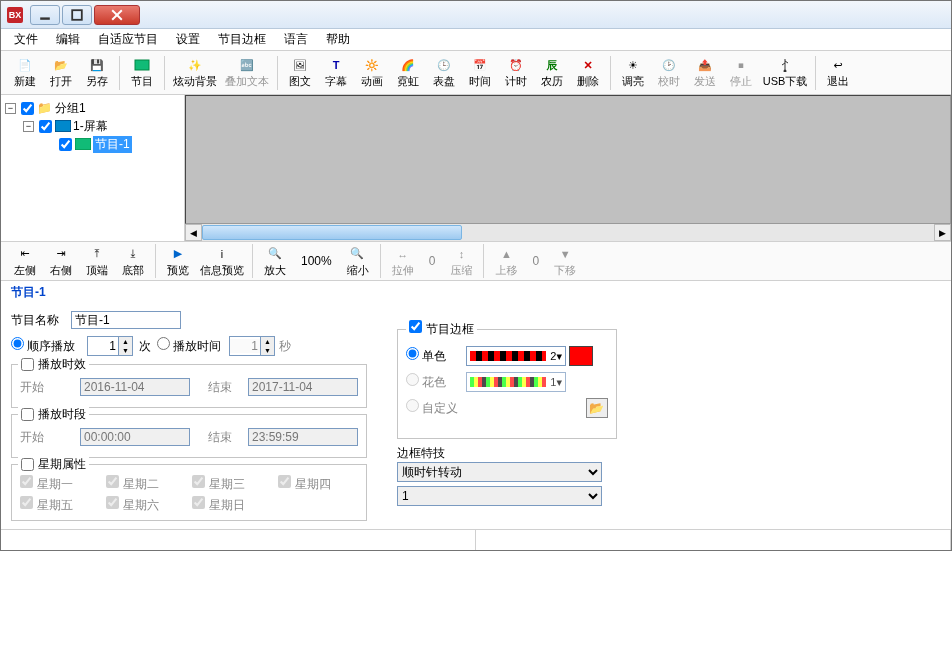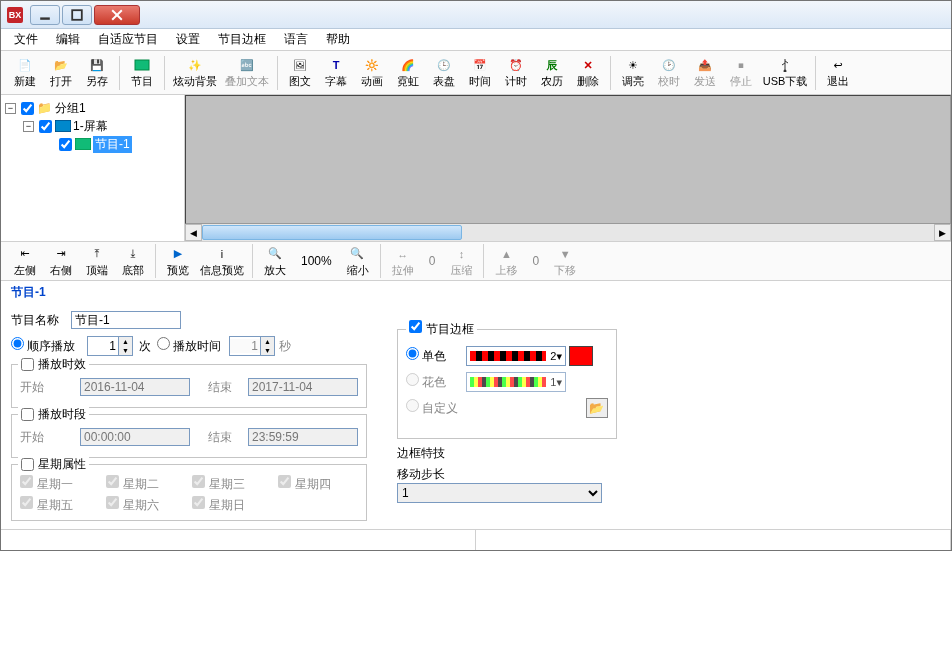--- a/index.html
+++ b/index.html
@@ -411,23 +411,23 @@
         </div>
         <div class="field-row">
           <label class="disabled-text"><input type="radio" name="bt" class="radio" disabled="" style=""><span>自定义</span></label>
           <span style="flex:1"></span>
           <span class="openbtn">📂</span>
         </div>
       </fieldset>
 
       <div style="margin-top:6px">
         <div>边框特技</div>
+        <select class="sel short"><option>顺时针转动</option></select>
       </div>
       <div style="margin-top:4px">
-        <div>移动步长</div>
         <select class="sel short"><option>1</option></select>
       </div>
     </div>
   </div>
 
   <div class="statusbar">
       <div></div>
       <div></div>
     </div>
 </div>

